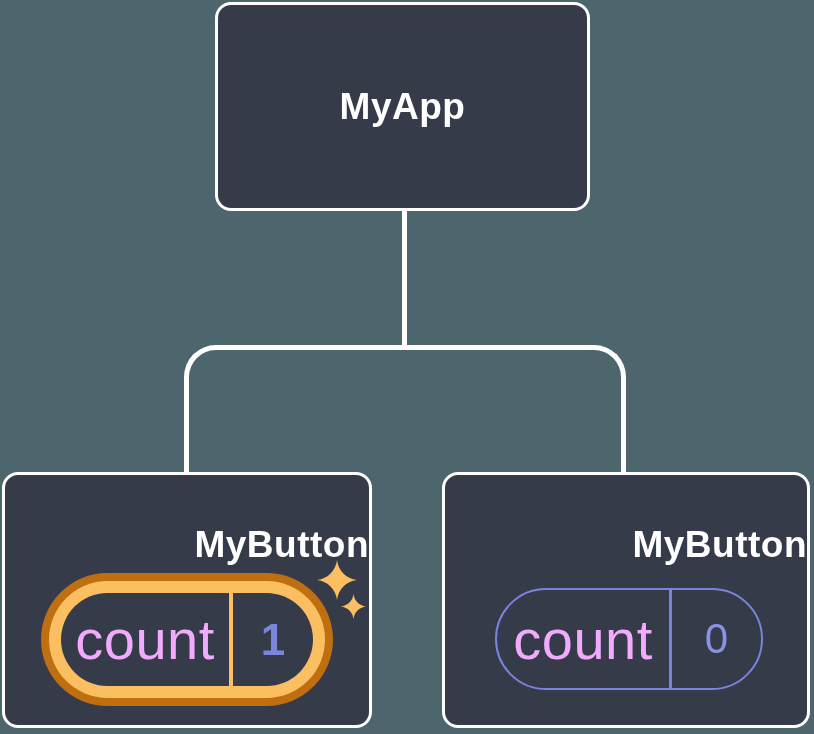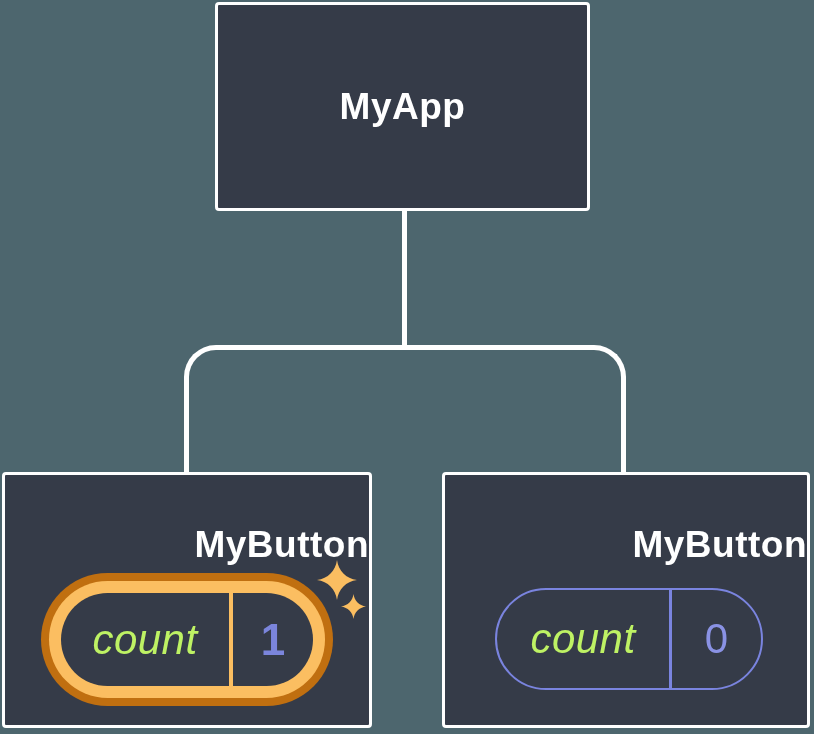--- a/index.html
+++ b/index.html
@@ -8,21 +8,21 @@
     width: 814px;
     height: 734px;
     background: #4D666E;
     font-family: "Liberation Sans", sans-serif;
     overflow: hidden;
   }
   .node {
     position: absolute;
     background: #353B48;
     border: 3px solid #FFFFFF;
-    border-radius: 4px;
+    border-radius: 16px;
     box-sizing: border-box;
   }
   .node-root {
     left: 215px; top: 2px;
     width: 375px; height: 209px;
     display: flex; align-items: center; justify-content: center;
   }
   .node-label {
     color: #FFFFFF;
     font-size: 37px;
@@ -73,24 +73,23 @@
     width: 100%; height: 100%;
     background: #353B48;
     border-radius: 47px;
     display: flex;
     align-items: stretch;
     overflow: hidden;
   }
   .state-key {
     width: 168px;
     display: flex; align-items: center; justify-content: center;
-    font-size: 42px;
-    color: #bef264;
+    font-size: 56px;
+    color: #f0abfc;
     letter-spacing: 0.5px;
-    font-style: italic;
   }
   .state-value {
     flex: 1;
     display: flex; align-items: center; justify-content: center;
     font-size: 42px;
     color: #8A92E4;
   }
   .state-value-changed {
     font-size: 44px;
     font-weight: 700;

